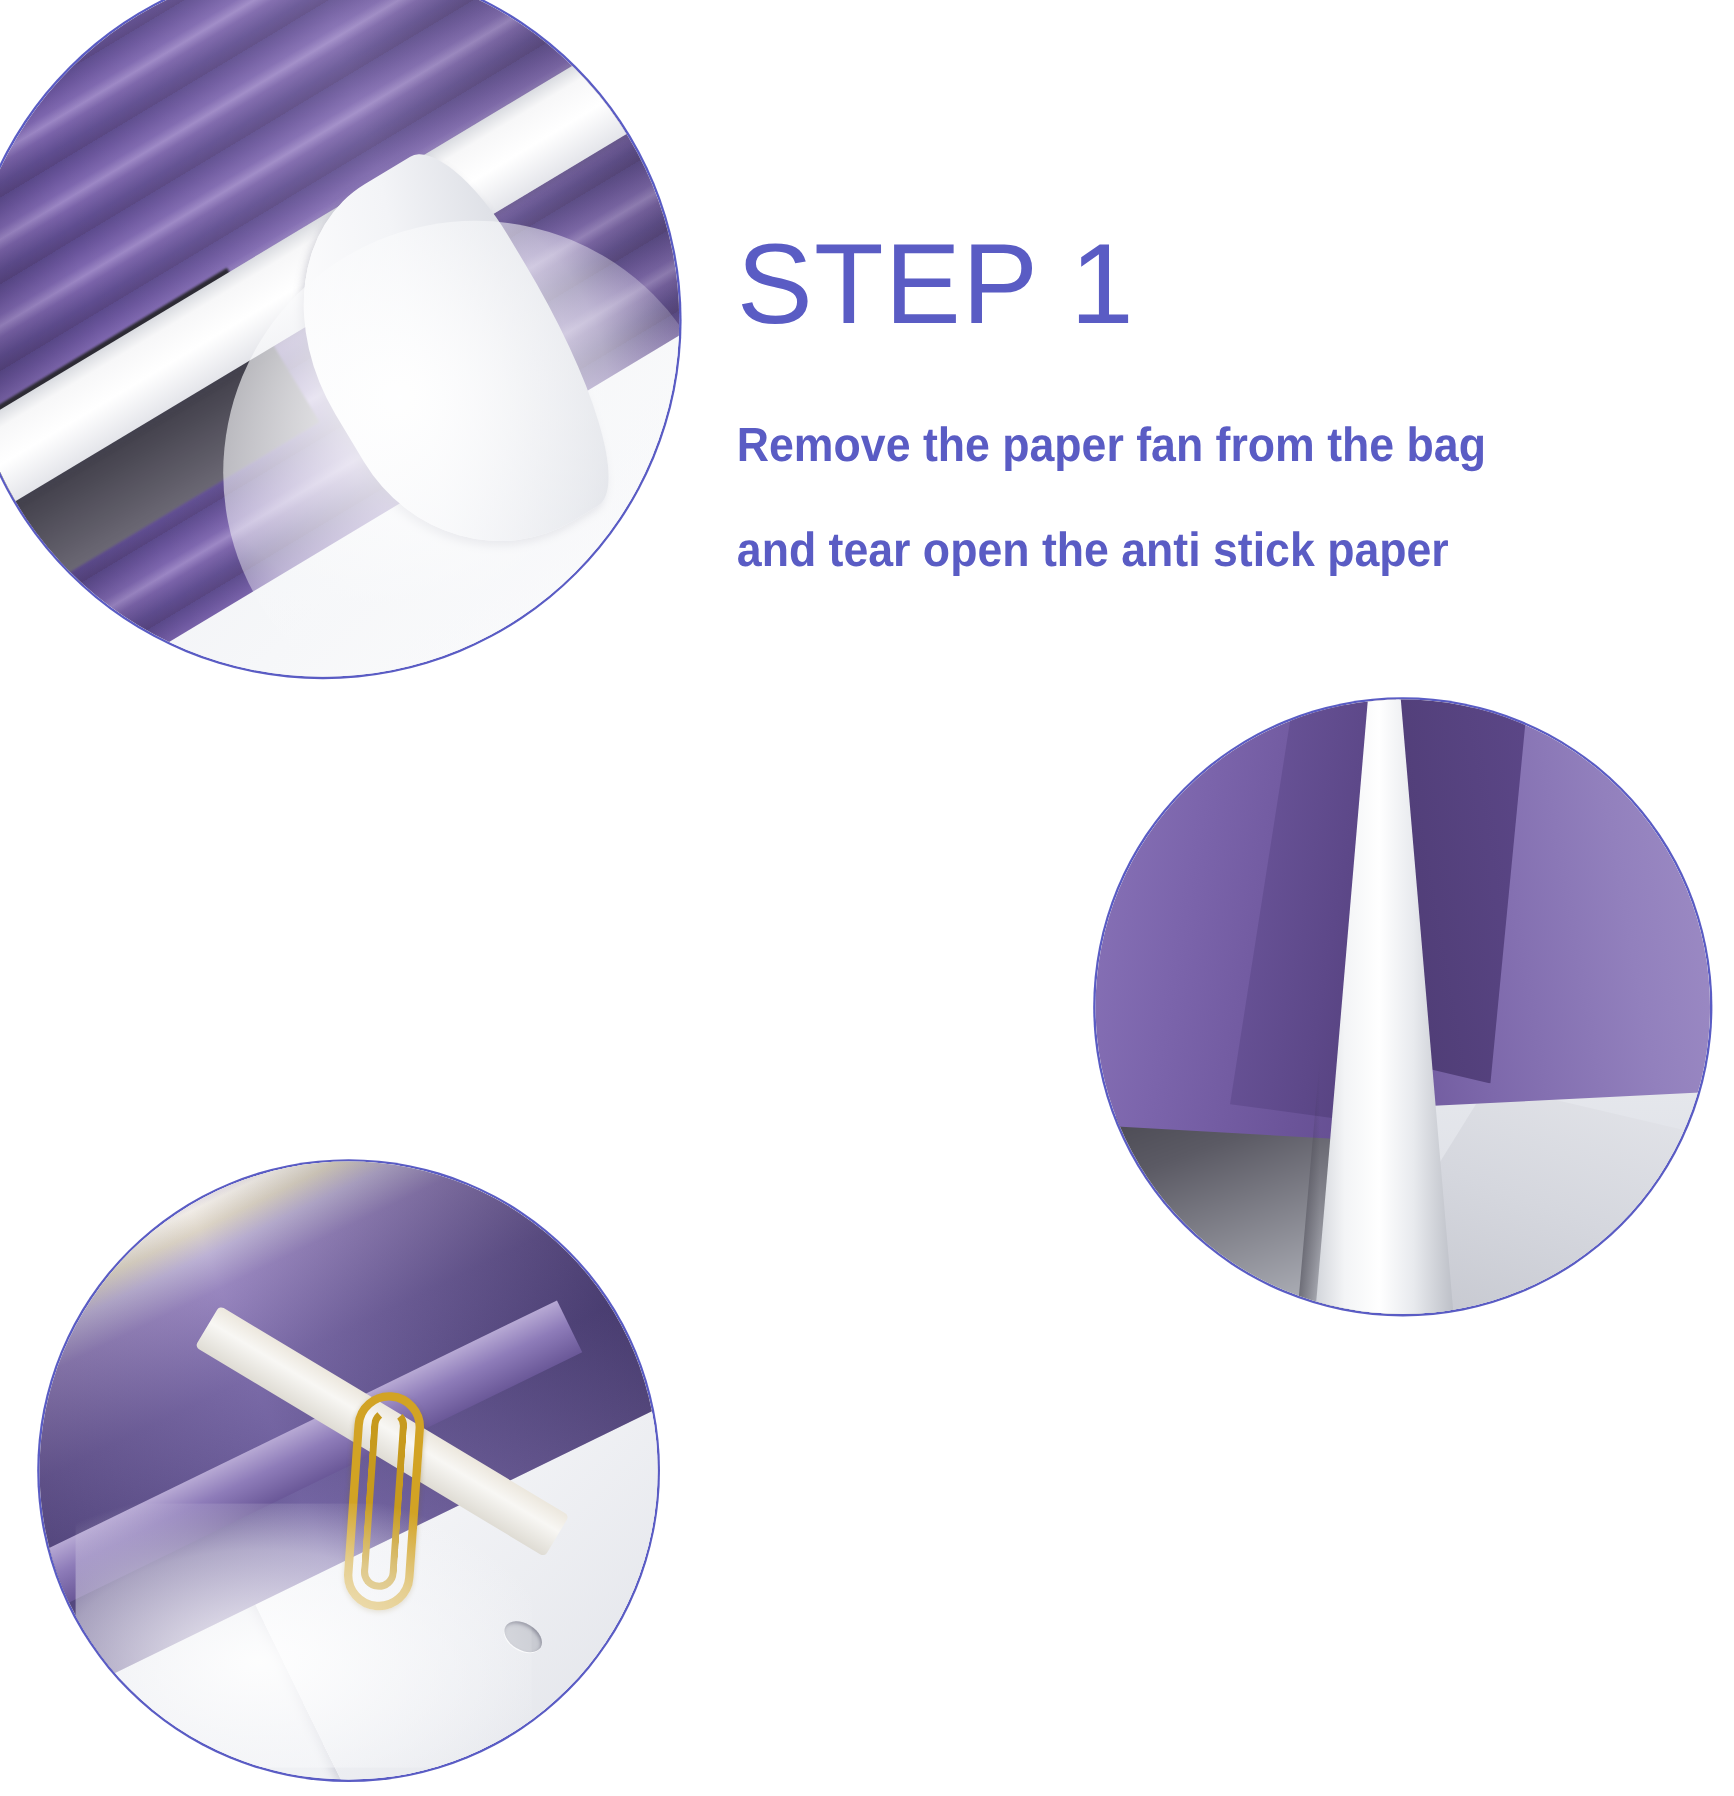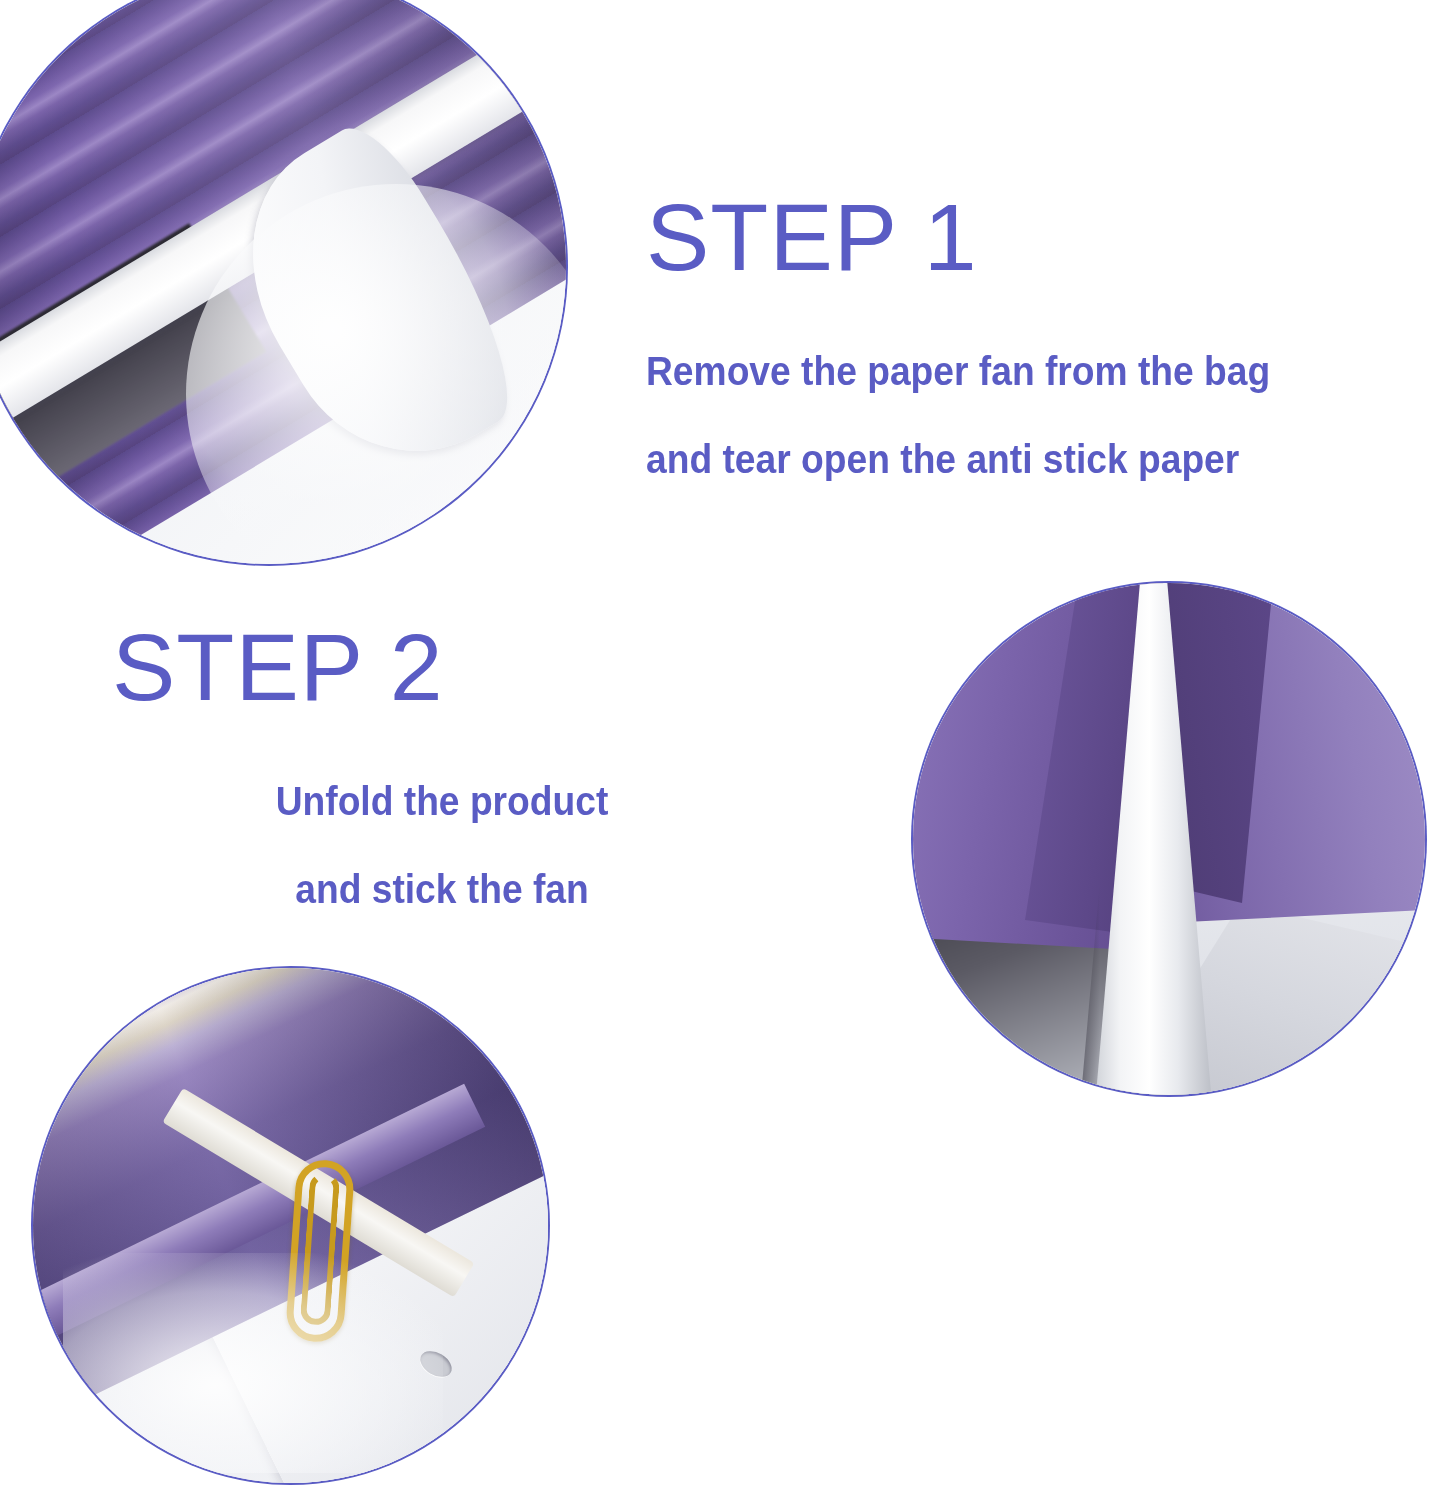--- a/index.html
+++ b/index.html
@@ -326,21 +326,21 @@
     white-space: nowrap;
     margin: 0;
     font-stretch: condensed;
     transform: scaleX(.93);
     transform-origin: left center;
   }
   .step-line.center {
     transform-origin: center center;
   }
 
-  #text-step1 { left: 614px; top: 190px; margin-left: 32px; }
+  #text-step1 { left: 614px; top: 190px; }
   #text-step1 .step-title { margin-bottom: 66px; }
   #text-step1 .step-line + .step-line { margin-top: 48px; }
 
   #text-step2 { left: 112px; top: 620px; text-align: center; width: 660px; }
   #text-step2 .step-title { text-align: left; margin-bottom: 66px; }
   #text-step2 .step-line + .step-line { margin-top: 48px; }
 
   #text-step3 { left: 665px; top: 1137px; text-align: center; width: 690px; }
   #text-step3 .step-title { text-align: left; margin-bottom: 66px; }
   #text-step3 .step-line + .step-line { margin-top: 48px; }
@@ -360,25 +360,20 @@
       <div class="glow"></div>
     </div>
   </div>
 
   <div class="textblock" id="text-step1">
     <div class="step-title">STEP 1</div>
     <div class="step-line">Remove the paper fan from the bag</div>
     <div class="step-line">and tear open the anti stick paper</div>
   </div>
 
-  <div class="textblock" id="text-step2">
-    <div class="step-title">STEP 2</div>
-    <div class="step-line center">Unfold the product</div>
-    <div class="step-line center">and stick the fan</div>
-  </div>
 
   <div class="photo" id="photo-step2">
     <div class="scene">
       <div class="bg"></div>
       <div class="floorShadow"></div>
       <div class="floorR"></div>
       <div class="panelL"></div>
       <div class="panelL2"></div>
       <div class="panelR"></div>
       <div class="panelR2"></div>

